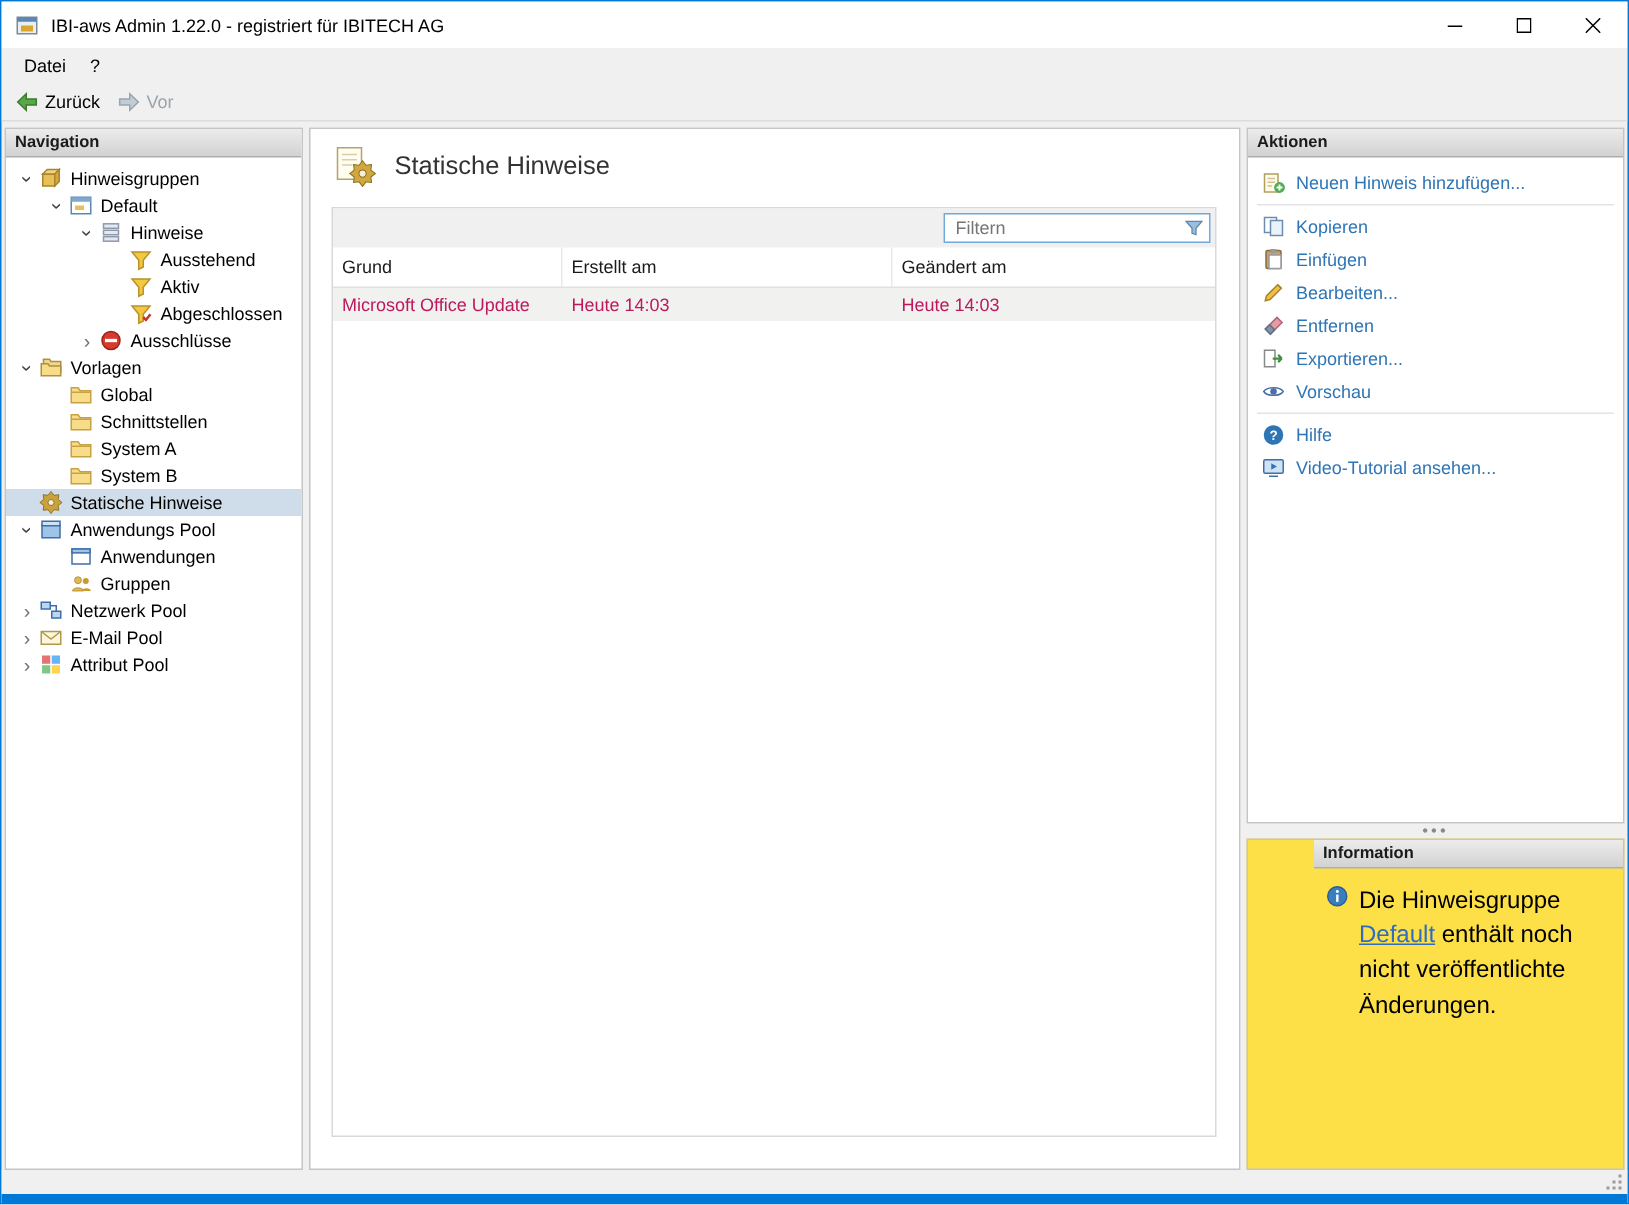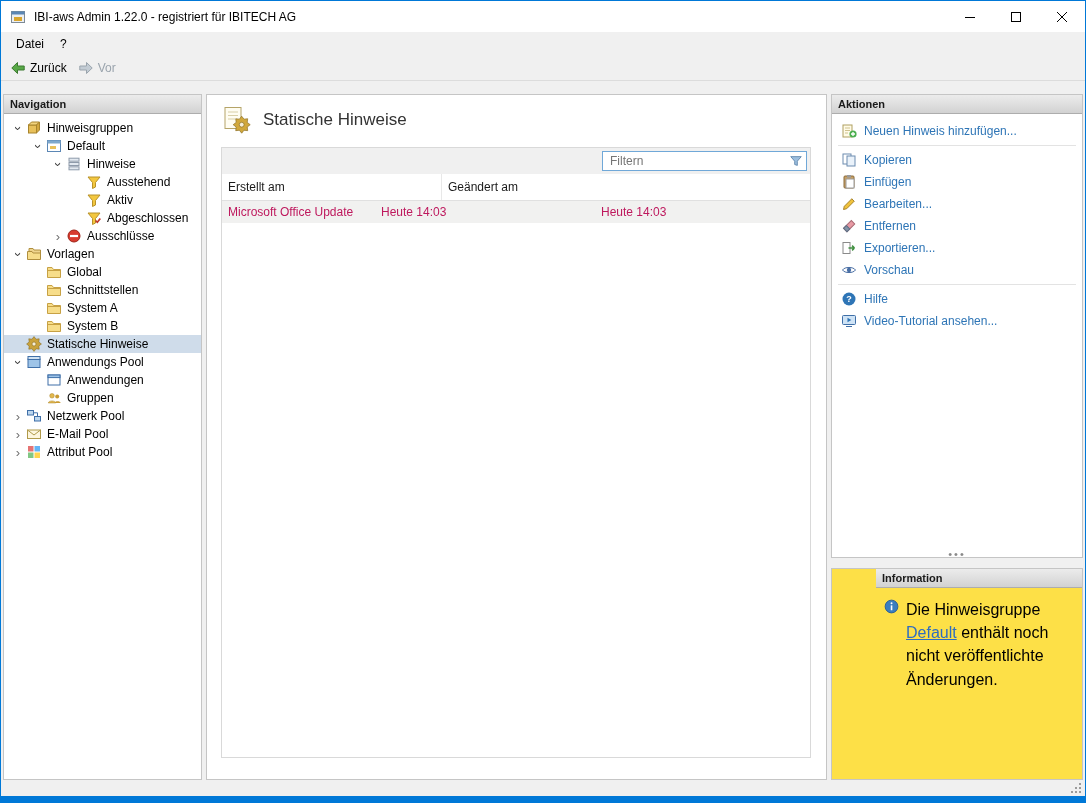--- a/index.html
+++ b/index.html
@@ -17,21 +17,21 @@
 
   
   .menubar { height:23px; background:#f0f0f0; display:flex; align-items:center; padding-left:7px; }
   .menu-item { padding:3px 8px; }
   .toolbar { height:26px; background:#f0f0f0; display:flex; align-items:center; padding-left:5px; border-bottom:1px solid #dcdcdc; }
   .tool-btn { display:flex; align-items:center; gap:4px; padding:2px 7px 2px 4px; }
   .tool-btn.disabled { color:#9aa4ad; }
 
   
   .workspace { position:absolute; top:80px; left:0; right:0; bottom:22px; }
-  .panel { background:#fff; border:1px solid #c5c5c5; overflow:hidden;margin-top:9px; }
+  .panel { background:#fff; border:1px solid #c5c5c5; overflow:hidden; }
   .nav-panel { position:absolute; left:2px; top:4px; width:199px; bottom:0; }
   .main-panel { position:absolute; left:205px; top:4px; width:621px; bottom:0; }
   .right-col { position:absolute; left:830px; right:2px; top:4px; bottom:0;border-radius:13px; }
   .actions-panel { position:absolute; left:0; right:0; top:0; height:464px; }
   .splitter { position:absolute; left:0; right:0; top:464px; height:10px; display:flex; align-items:center; justify-content:center; color:#8a8a8a; font-size:11px; letter-spacing:2px; line-height:4px; }
   .info-panel { position:absolute; left:0; right:0; top:474px; bottom:0; background:#fde047;padding-left:44px; }
 
   .panel-header { height:19px; background:linear-gradient(#ececec,#d2d2d2); border-bottom:1px solid #adadad; font-weight:bold; font-size:11px; padding:3px 6px 0; color:#1a1a1a; }
 
   
@@ -45,21 +45,21 @@
   .chevron.collapsed .g::before { content:"\203A"; color:#707070; }
   .t-icon { width:16px; height:16px; flex:none; margin-right:5px; line-height:0; }
   .t-icon svg { width:16px; height:16px; }
   .t-label { font-size:12px; }
 
   
   .main-header { display:flex; align-items:center; padding:10px 0 0 15px; }
   .main-title { font-size:17px; color:#333; margin-left:11px; }
   .list-control { position:absolute; left:14px; right:15px; top:52px; bottom:21px; border:1px solid #d9d9d9; background:#fff; }
   .filter-bar { height:26px; background:#f0f0f0; position:relative; }
-  .filter-wrap { position:absolute; right:3px; top:3px; width:205px; height:20px; }
+  .filter-wrap { position:absolute; right:3px; top:3px; width:178px; height:20px; }
   .filter-input { width:100%; height:100%; border:1px solid #70a8d8; background:#fff; padding:0 24px 0 7px; font-family:inherit; font-size:12px; color:#000; outline:none; }
   .funnel-btn { position:absolute; right:4px; top:3px; line-height:0; }
   .table-header { display:flex; height:27px; align-items:stretch; border-bottom:1px solid #e0e0e0; background:#fff; }
   .th { display:flex; align-items:center; padding-left:6px; border-right:1px solid #e8e8e8; color:#1a1a1a; }
   .col1 { width:153px; } .col2 { width:220px; } .col3 { flex:1; border-right:none; }
   .table-row { display:flex; height:22px; align-items:stretch; background:#f1f1f0; }
   .td { display:flex; align-items:center; padding-left:6px; color:#be185d; }
 
   
   .actions-list { padding-top:6px; }
@@ -341,20 +341,21 @@
           <div class="filter-wrap">
             <input class="filter-input" type="text" placeholder="Filtern" style="">
             <span class="funnel-btn">
               <svg width="14" height="14" viewBox="0 0 16 16">
                   <path d="M2 3h12L9.5 8.2V13l-3-1V8.2z" fill="#9cbede" stroke="#5f86ab"></path>
                 </svg>
             </span>
           </div>
         </div>
         <div class="table-header">
+          <div class="th col1">Grund</div>
           <div class="th col2">Erstellt am</div>
           <div class="th col3">Geändert am</div>
         </div>
         <div class="table-row">
           <div class="td col1">Microsoft Office Update</div>
           <div class="td col2">Heute 14:03</div>
           <div class="td col3">Heute 14:03</div>
         </div>
       </div>
     </div>

